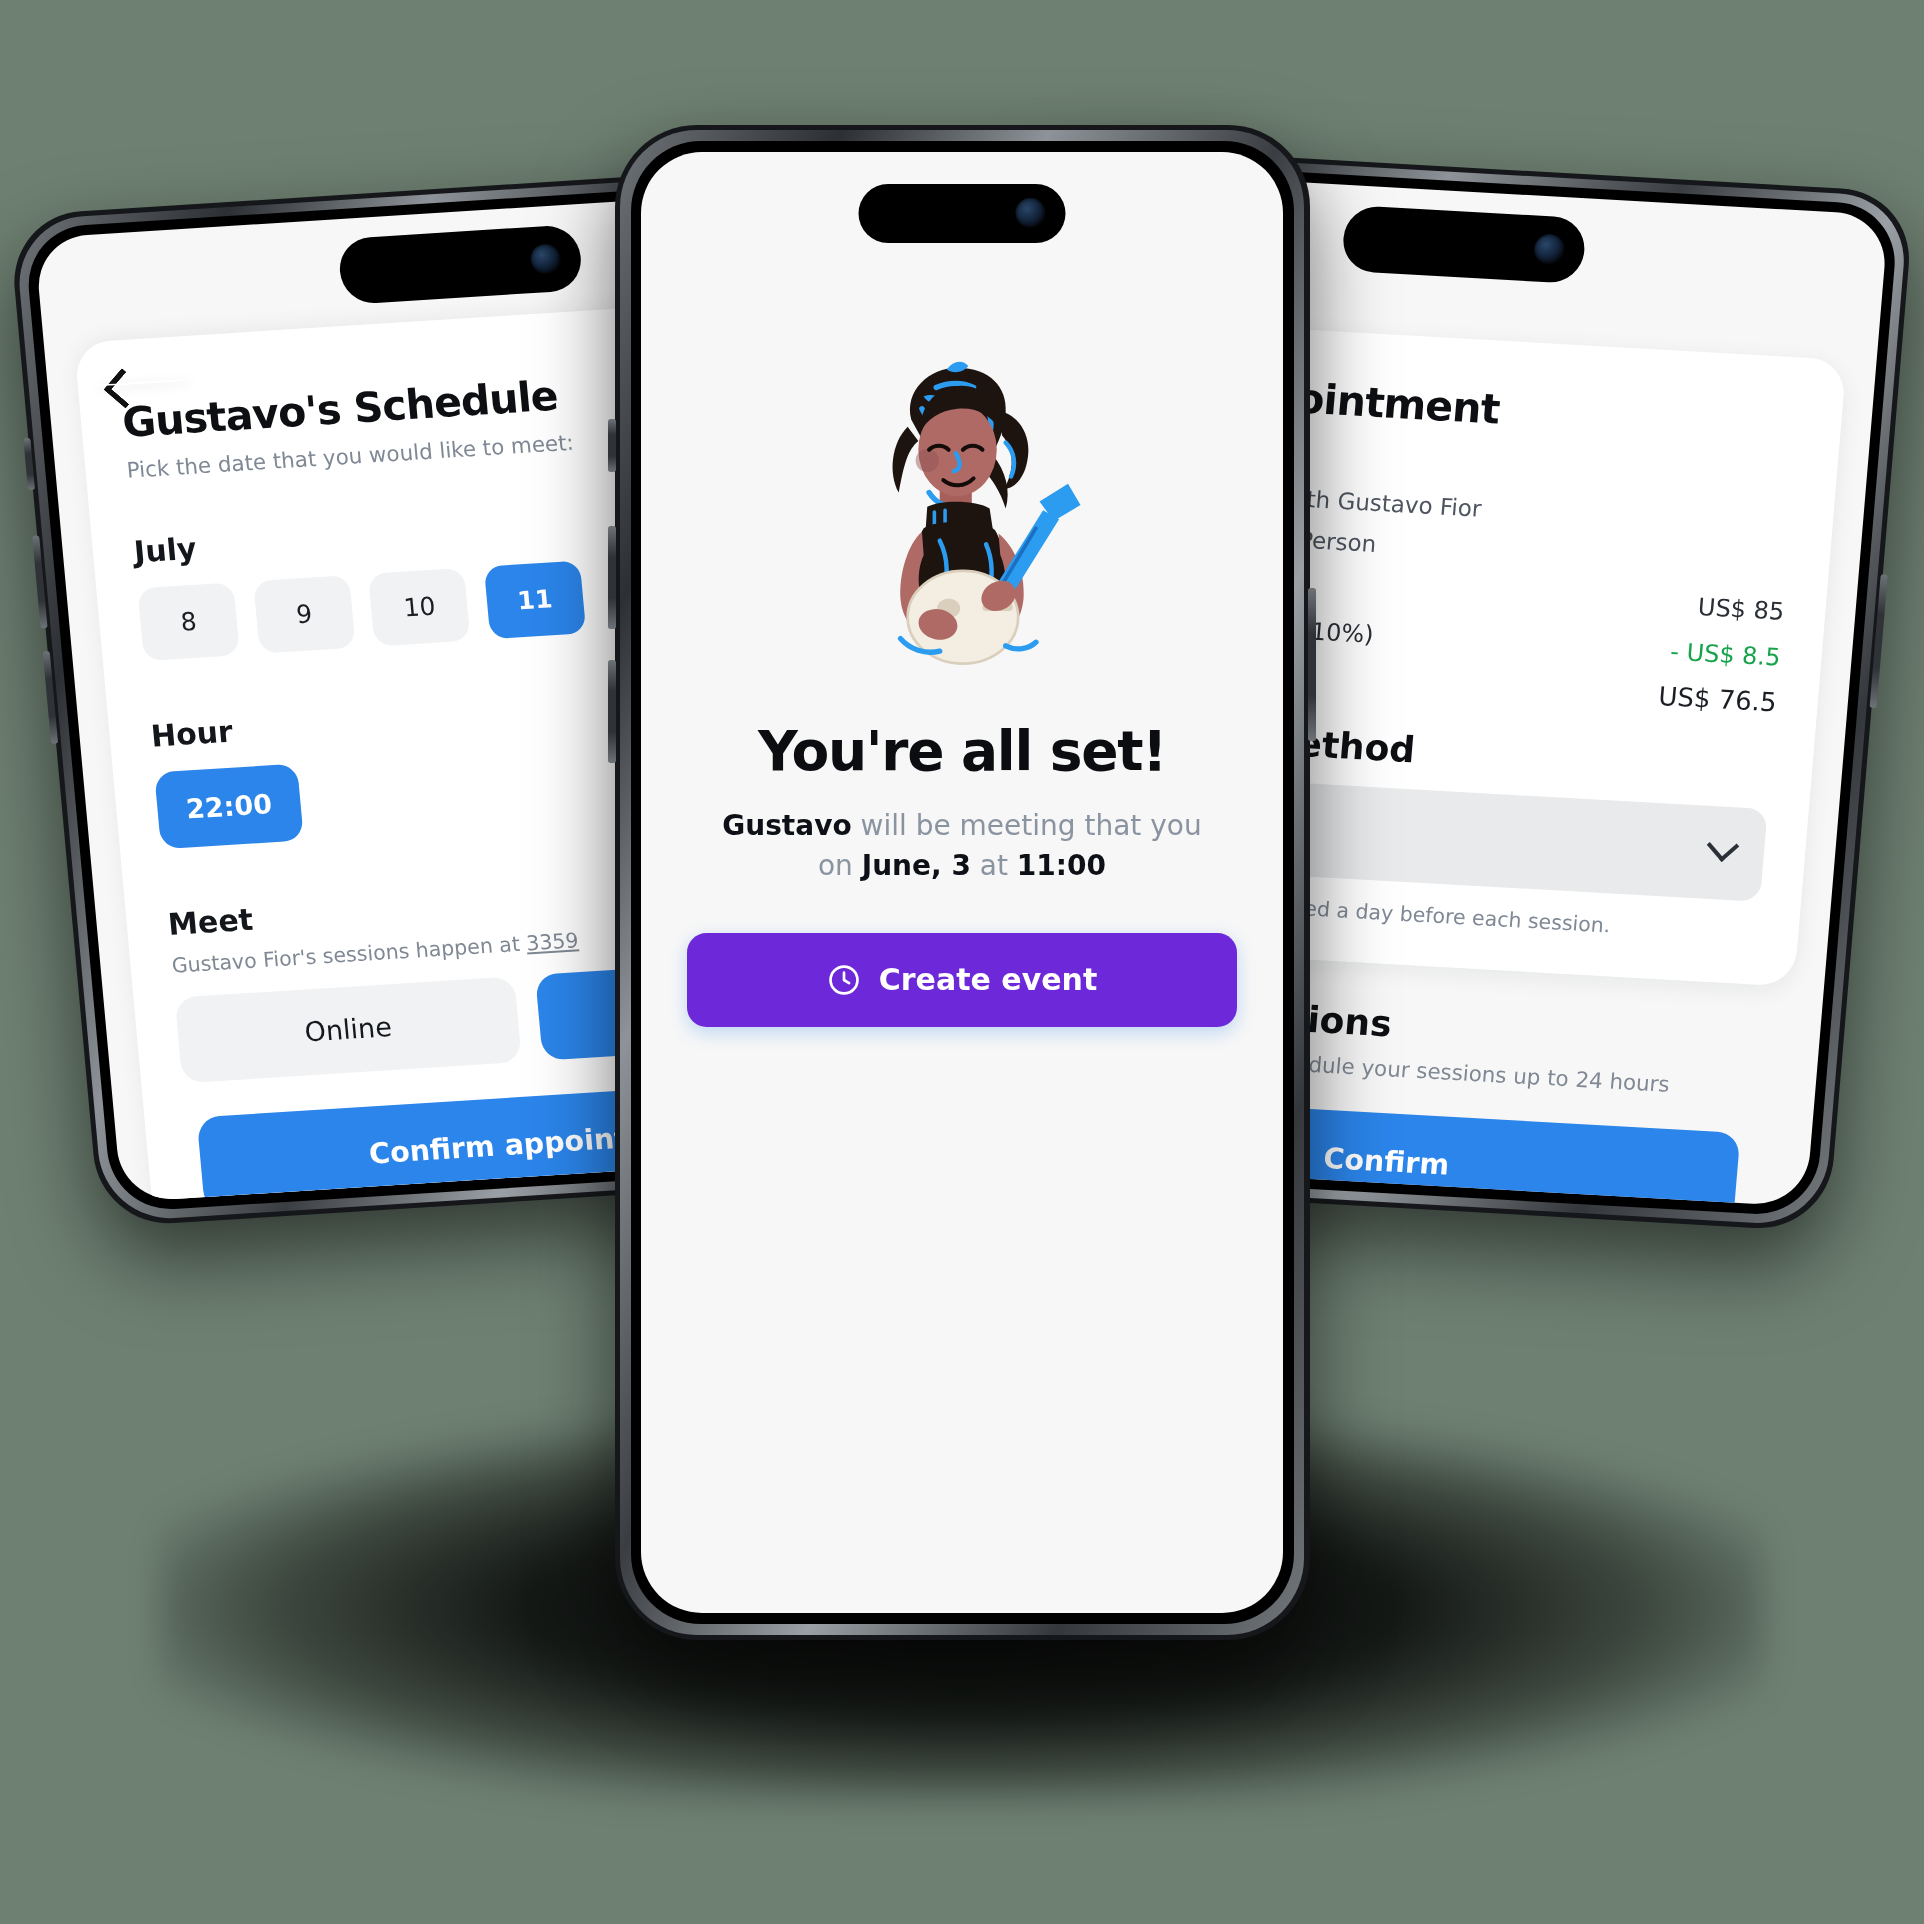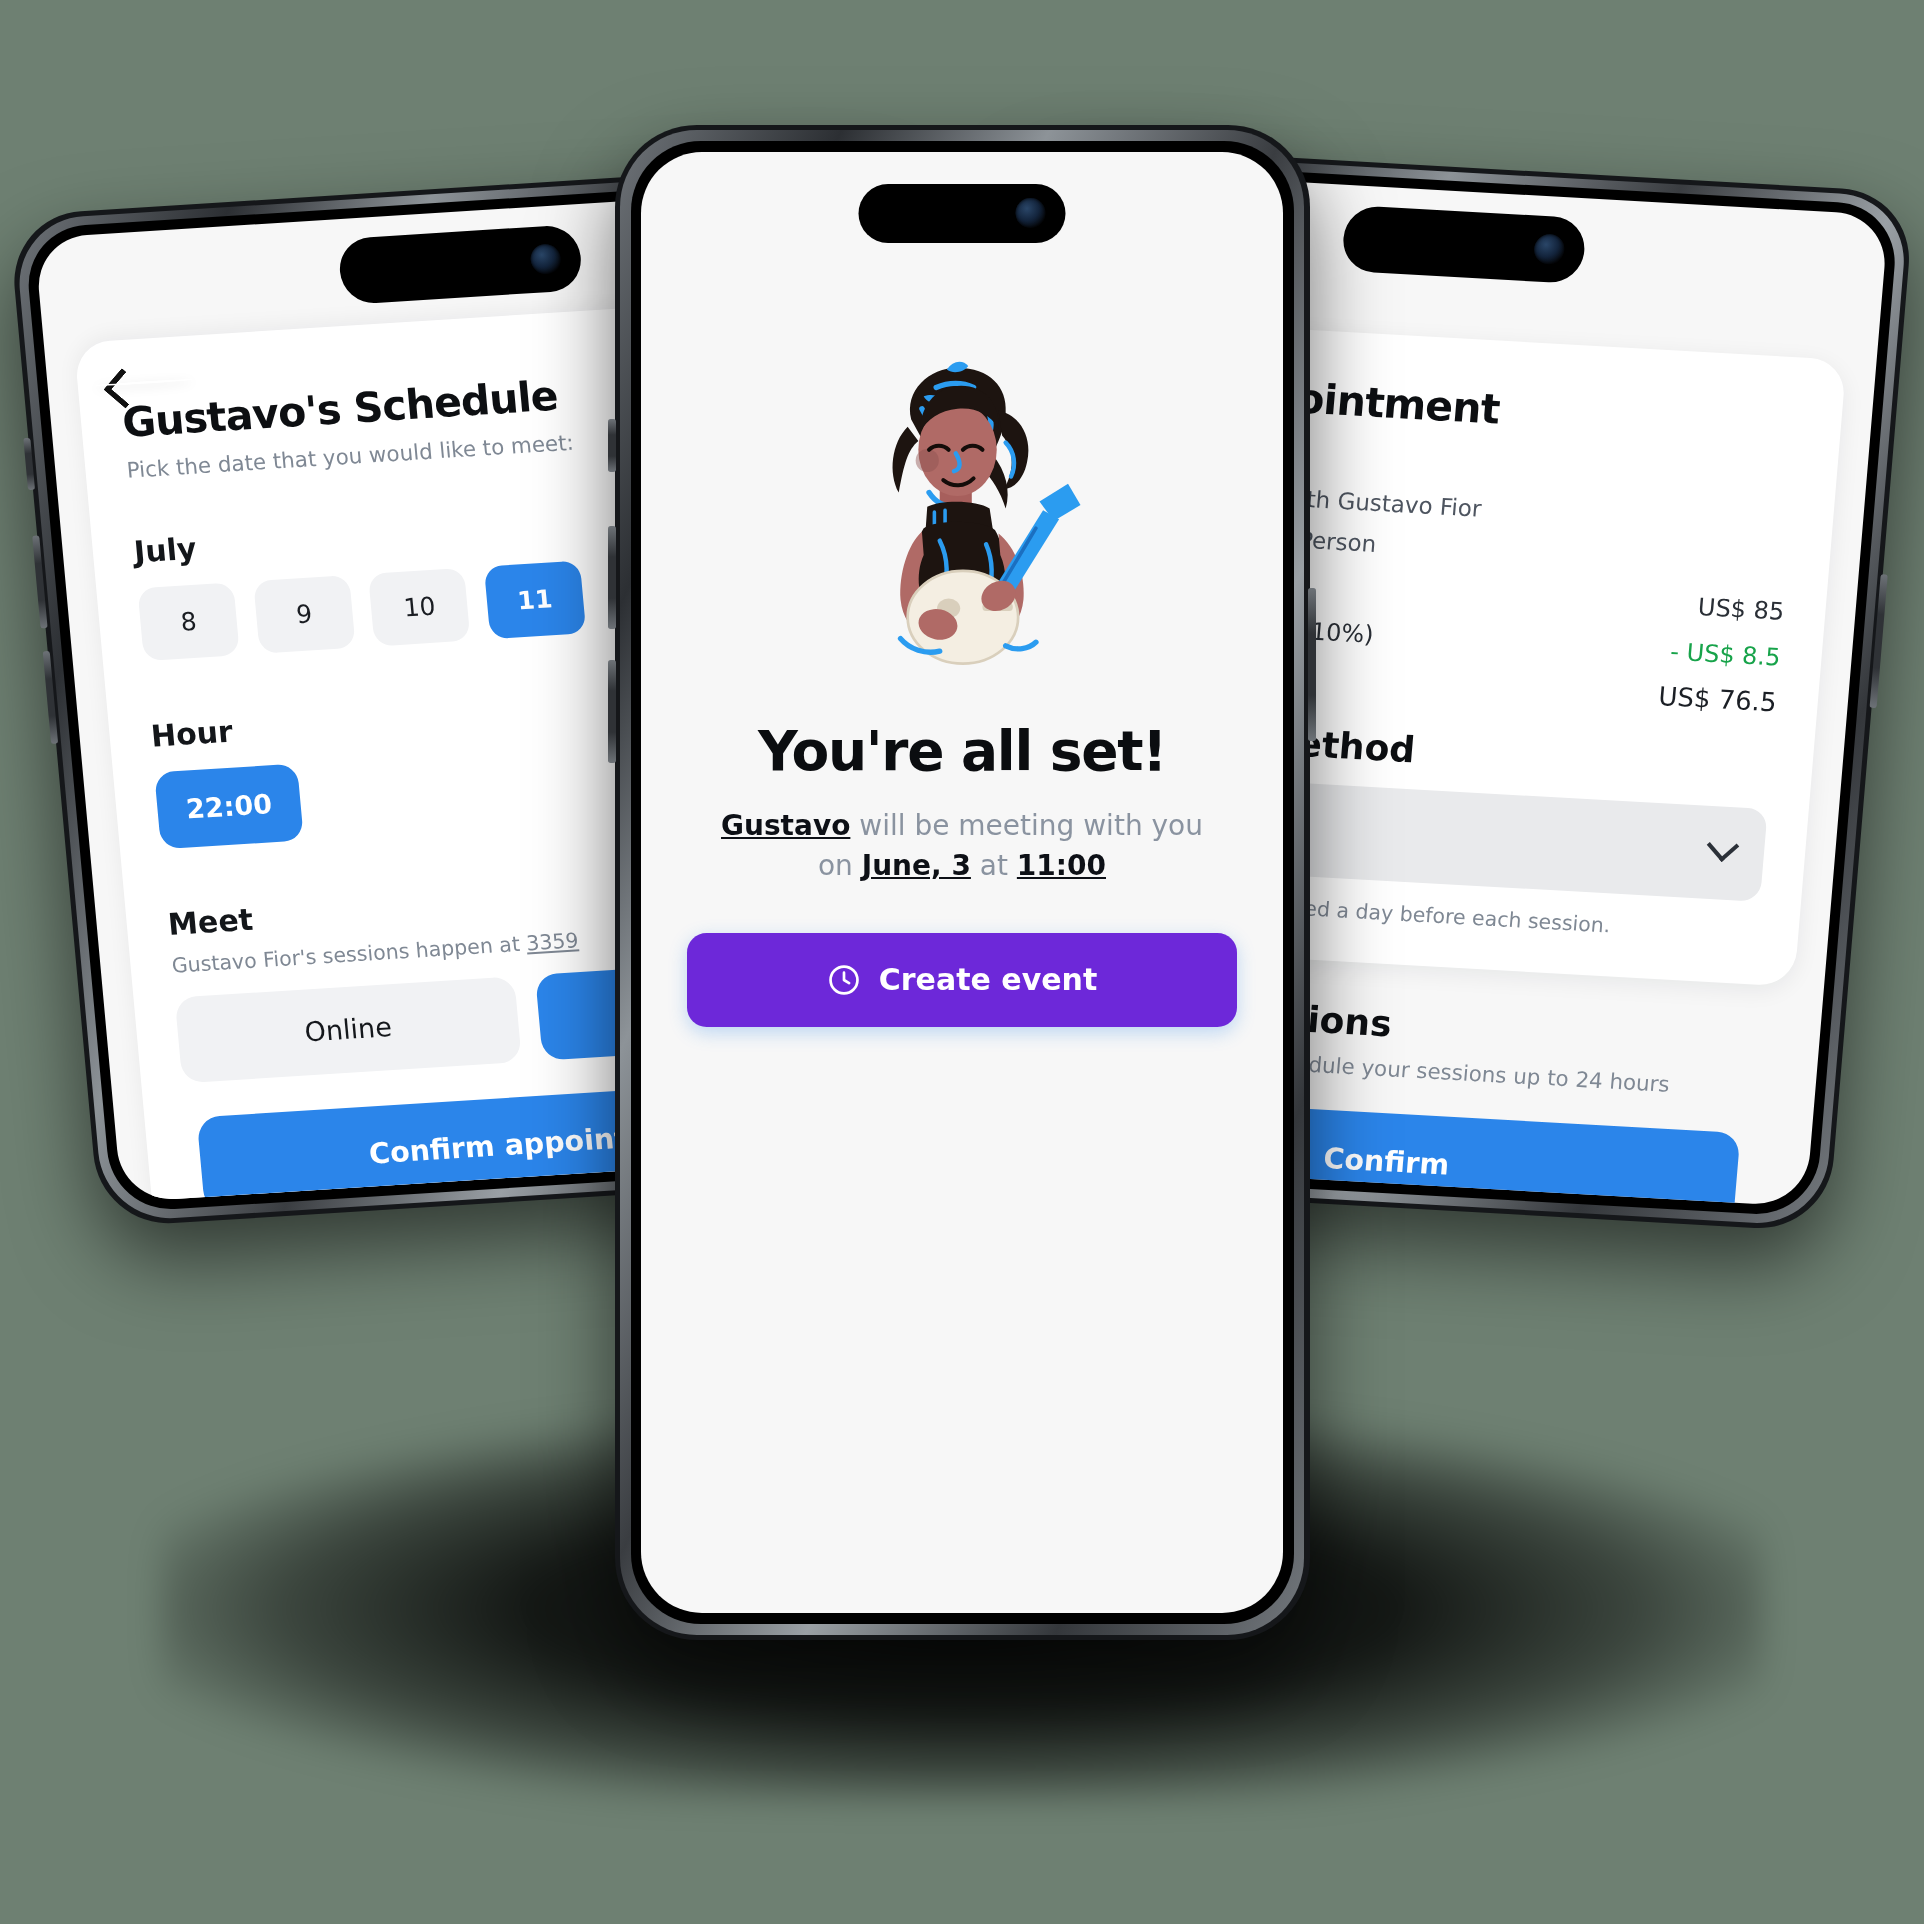--- a/index.html
+++ b/index.html
@@ -191,21 +191,21 @@
     padding: 16px;
   }
   #phone-center .inner { border-radius: 70px; padding: 10.7px; }
   #phone-center .screen { border-radius: 61px; }
   #phone-center .band { border-radius: 77px; }
   #phone-center .island { top: 32px; width: 207px; height: 59px; }
   .c-screen { display:flex; flex-direction:column; align-items:center; padding: 0 46px; }
   .illus { margin-top: 205px; width: 294px; height: 321px; }
   .c-title { font-size: 55px; font-weight: 800; letter-spacing:-1.3px; color:#0b0d10; margin-top: 41px; text-align:center; }
   .c-sub { font-size: 28px; color:#8a93a0; text-align:center; margin-top: 23px; line-height:1.45; }
-  .c-sub b { color:#0d1016; font-weight: 700; text-decoration: underline; }
+  .c-sub b { color:#0d1016; font-weight: 700; }
   .c-primary {
     margin-top: 46px; width: 100%; height: 94px; border-radius: 19.6px;
     background:#6d28d9; color:#fff; font-size: 30px; font-weight:700;
     display:flex; align-items:center; justify-content:center; gap: 18px;
     box-shadow: 0 5.3px 18px rgba(43,133,234,0.28);
   }
   .c-secondary {
     margin-top: 21.4px; width: 100%; height: 94px; border-radius: 19.6px;
     background:#fff; color:#0d1016; font-size: 30px; font-weight:600;
     display:flex; align-items:center; justify-content:center;
@@ -388,21 +388,21 @@
           <ellipse cx="206" cy="268" rx="20" ry="16" fill="#b06a66" transform="rotate(-28 206 268)"></ellipse>
           <ellipse cx="138" cy="300" rx="22" ry="17" fill="#b06a66" transform="rotate(12 138 300)"></ellipse>
 
           <path d="M96 316 C106 328 124 334 140 330" stroke="#2b9cf0" stroke-width="6" fill="none" stroke-linecap="round"></path>
           <path d="M214 324 C226 330 240 328 248 320" stroke="#2b9cf0" stroke-width="6" fill="none" stroke-linecap="round"></path>
         </svg>
 
         <div class="c-title">You're all set!</div>
 
         <div class="c-sub">
-          <b>Gustavo</b><span> will be meeting with you</span><br>
+          <b>Gustavo</b><span> will be meeting that you</span><br>
           <span>on </span><b>June, 3</b><span> at </span><b>11:00</b>
         </div>
 
         <div class="c-primary">
           <svg class="clock-ico" viewBox="0 0 24 24">
             <circle cx="12" cy="12" r="9.5" fill="none" stroke="#fff" stroke-width="1.9"></circle>
             <path d="M12 6.8 V12 L15.6 14.2" fill="none" stroke="#fff" stroke-width="1.9" stroke-linecap="round" stroke-linejoin="round"></path>
           </svg>
           <span>Create event</span>
         </div>

